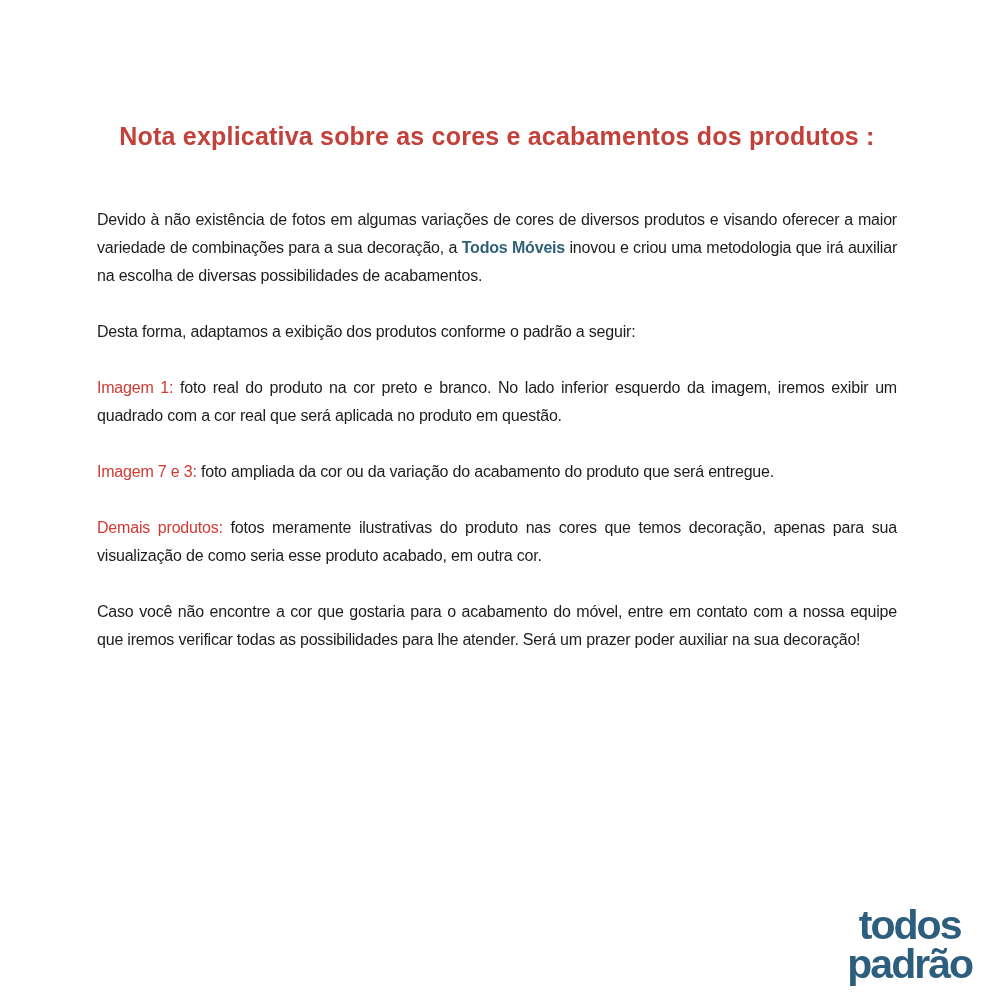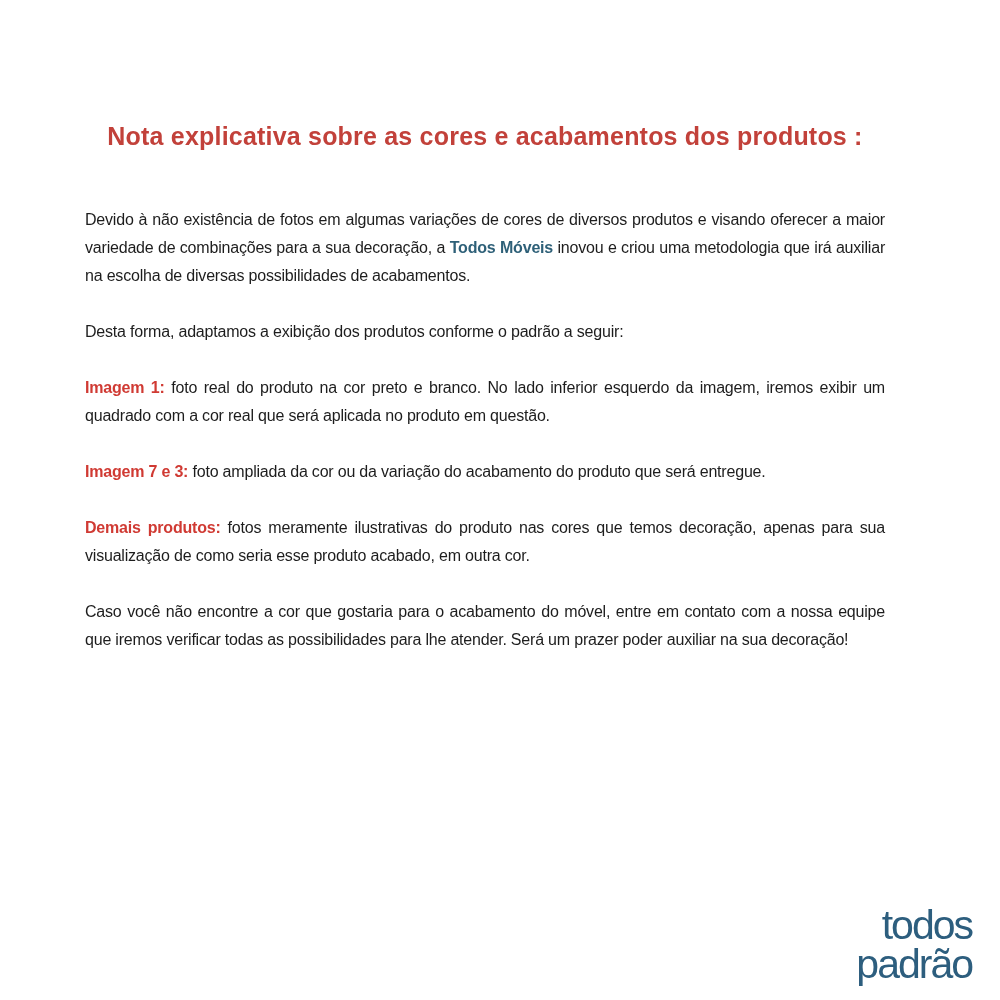--- a/index.html
+++ b/index.html
@@ -18,21 +18,21 @@
   body {
     width: 1000px;
     height: 1000px;
     background: var(--background);
     font-family: "Liberation Sans", "DejaVu Sans", sans-serif;
     position: relative;
     overflow: hidden;
   }
   .content {
     position: absolute;
-    left: 85px;
+    left: 97px;
     top: 120px;
     width: 800px;
   }
   .title {
     color: var(--title-red);
     font-size: 25px;
     font-weight: 700;
     letter-spacing: 0.2px;
     text-align: center;
     margin: 0 0 54px 0;
@@ -46,33 +46,33 @@
     text-align: justify;
     margin: 0 0 28px 0;
     letter-spacing: -0.2px;
   }
   .para.left {
     text-align: left;
     margin-top: 12px;
   }
   .label {
     color: var(--label-red);
-    font-weight: 700;
+    font-weight: 400;
   }
   .brand {
     color: var(--brand-teal);
     font-weight: 700;
   }
   .logo {
     position: absolute;
     right: 28px;
     bottom: 16px;
-    text-align: right;
+    text-align: center;
     color: var(--logo-blue);
-    font-weight: 400;
+    font-weight: 700;
     font-size: 41px;
     line-height: 0.95;
     letter-spacing: -2px;
   }
 </style>
 </head>
 <body>
 
 <div class="content">
 

